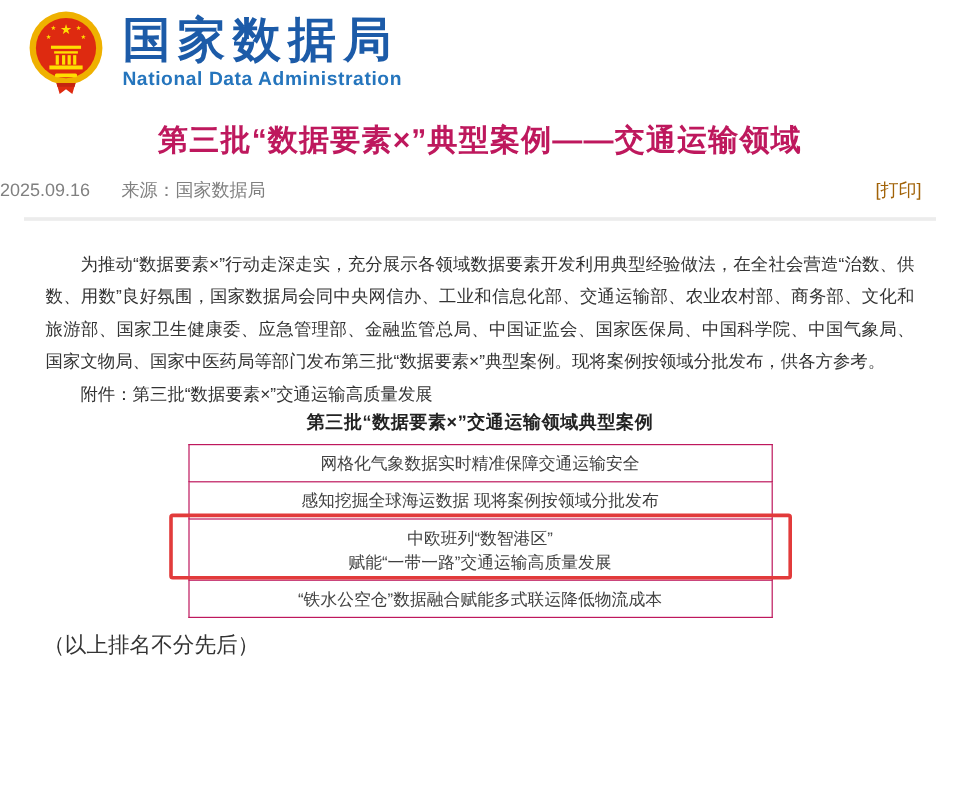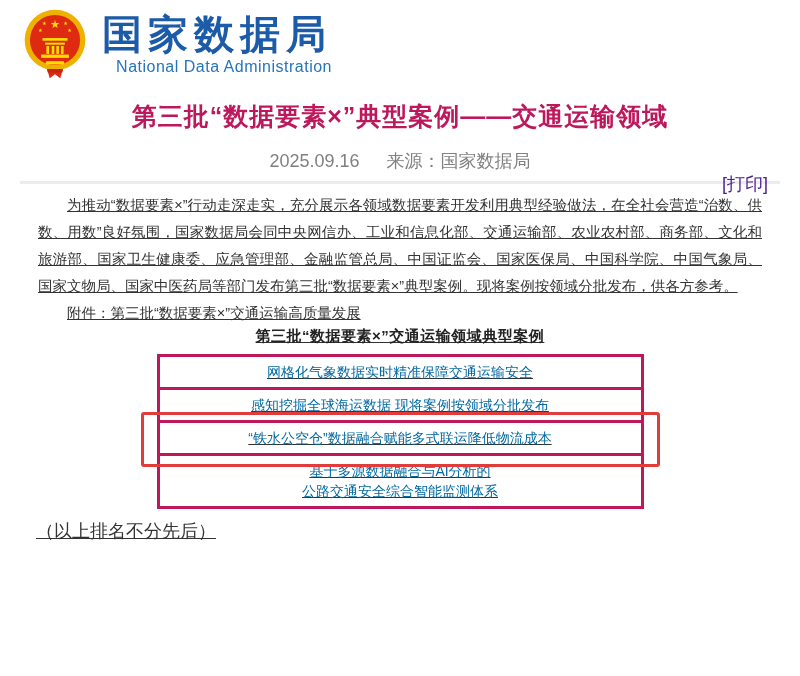--- a/index.html
+++ b/index.html
@@ -8,62 +8,62 @@
     width: 800px; height: 676px;
     font-family: "Liberation Sans", "DejaVu Sans", sans-serif;
     color: #333; overflow: hidden; position: relative;
   }
   .page { width: 800px; height: 676px; background: #fff; }
 
   
   .site-header { padding: 8px 0 0 22px; }
   .logo-row { display: flex; align-items: center; }
   .emblem { width: 66px; height: 72px; flex: 0 0 auto; }
-  .logo-text { margin-left: 14px; text-align: right; }
+  .logo-text { margin-left: 14px; }
   .site-title {
     font-size: 40px; font-weight: bold; color: #1c5ba8;
     letter-spacing: 6px; line-height: 1.1;
   }
-  .site-subtitle { font-size: 16px; color: #2575bd; margin-top: 2px; letter-spacing: 0.5px; }
+  .site-subtitle { font-size: 16px; color: #2575bd; margin-top: 2px; letter-spacing: 0.5px; font-weight: bold; }
 
   
   .breadcrumb { margin: 10px 0 0 36px; font-size: 12px; color: #666; }
   .breadcrumb a { color: #666; text-decoration: none; cursor: pointer; }
   .breadcrumb .sep { margin: 0 6px; color: #888; }
   .breadcrumb .current { color: #c00000; font-weight: bold; }
 
   
   .article-title {
     text-align: center; font-size: 25px; font-weight: bold; color: #be185d;
     margin-top: 20px; letter-spacing: 1px;
   }
-  .meta { position: relative; text-align: center; margin-top: 16px; font-size: 18px; color: #808080; height: 18px; }
+  .meta { position: relative; margin-top: 16px; font-size: 15px; color: #808080; height: 18px; }
   .meta .date { margin-right: 22px; }
   .meta .print {
-    position: absolute; right: 32px; top: 0; color: #4c1d95; text-decoration: none; cursor: pointer; margin-top: 23px;
+    position: absolute; right: 32px; top: 0; color: #a16207; text-decoration: none; cursor: pointer;
   }
   .divider { height: 3px; background: #ececec; margin: 14px 20px 0 20px; }
 
   
-  .content { padding: 8px 38px 0 38px; text-decoration: underline; }
+  .content { padding: 24px 38px 0 38px; }
   .body-para {
     font-size: 14.5px; line-height: 27px; color: #333;
     text-indent: 2em; text-align: justify;
   }
   .attach-line { margin-top: 0; }
   .table-title {
     text-align: center; font-size: 15px; font-weight: bold; color: #222;
     margin-top: 0; letter-spacing: 0.5px;
   }
 
   
   .table-wrap { position: relative; width: 487px; margin: 8px auto 0 auto; }
   table.cases { border-collapse: collapse; width: 100%; }
   table.cases td {
-    border: 3px solid #be185d; text-align: center; font-size: 14px; color: #0369a1;
+    border: 1px solid #be185d; text-align: center; font-size: 14px; color: #404040;
     padding: 5px 10px; line-height: 20px; white-space: pre-line;
   }
   .red-box {
     position: absolute; left: -16px; right: -16px; top: 58px; height: 55px;
     border: 3px solid #e23b3b; border-radius: 3px; pointer-events: none;
   }
   .note { font-size: 18px; color: #333; margin: 10px 0 0 -2px; }
 </style>
 </head>
 <body>
@@ -119,25 +119,25 @@
       <div class="table-wrap">
         <table class="cases">
           <tbody>
             <tr>
                 <td>网格化气象数据实时精准保障交通运输安全</td>
               </tr>
             <tr>
                 <td>感知挖掘全球海运数据 现将案例按领域分批发布</td>
               </tr>
             <tr>
-                <td>“铁水公空仓”数据融合赋能多式联运降低物流成本</td>
+                <td>中欧班列“数智港区”
+赋能“一带一路”交通运输高质量发展</td>
               </tr>
             <tr>
-                <td>基于多源数据融合与AI分析的
-公路交通安全综合智能监测体系</td>
+                <td>“铁水公空仓”数据融合赋能多式联运降低物流成本</td>
               </tr>
           </tbody>
         </table>
         <div class="red-box"></div>
       </div>
 
       <p class="note">（以上排名不分先后）</p>
     </div>
 
   </main>

